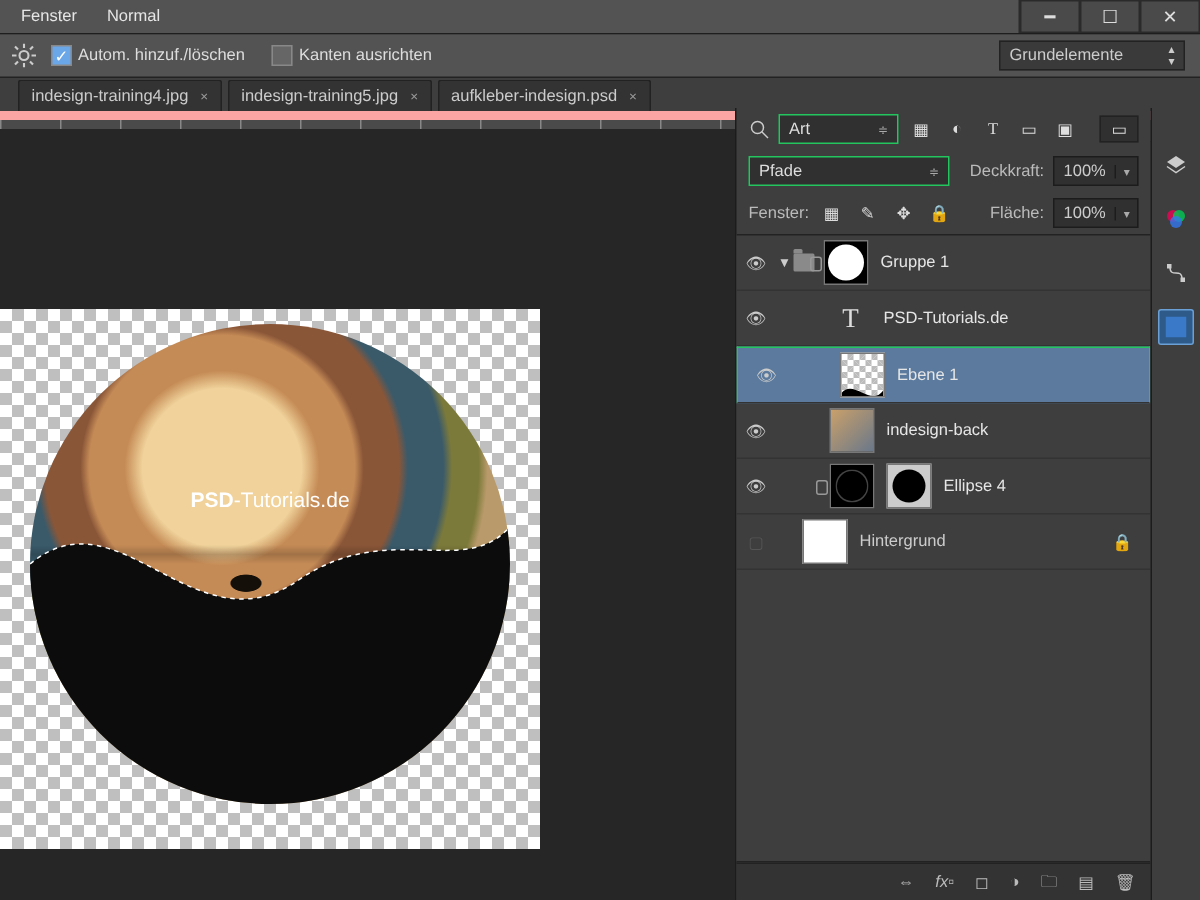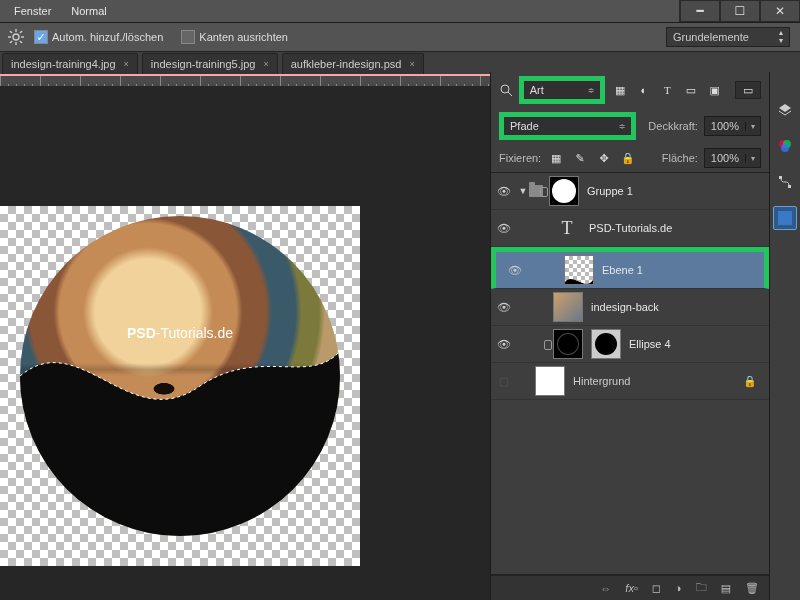--- a/index.html
+++ b/index.html
@@ -7,21 +7,21 @@
   .menubar span{padding:0 10px;color:#e6e6e6;}
   .winbtns{position:absolute;right:0;top:0;display:flex;border-left:1px solid #2a2a2a}
   .winbtn{width:38px;height:20px;background:#4a4a4a;border:1px solid #2a2a2a;display:flex;align-items:center;justify-content:center;color:#ddd;font-size:12px}
   .optbar{height:28px;background:#535353;display:flex;align-items:center;padding:0 8px;border-bottom:1px solid #222;position:relative}
   .gear{width:16px;height:16px;margin-right:10px}
   .chk{width:12px;height:12px;border:1px solid #888;display:inline-flex;align-items:center;justify-content:center;background:#666;margin-right:4px}
   .chk.on{background:#6aa7e8;color:#fff}
   .optbar label{display:flex;align-items:center;margin-right:18px;color:#ddd}
   .wsel{position:absolute;right:10px;top:4px;width:110px;height:18px;background:#3a3a3a;border:1px solid #222;display:flex;align-items:center;padding:0 6px;color:#ccc}
   .wsel .arr{margin-left:auto;font-size:8px;line-height:8px;display:flex;flex-direction:column}
-  .tabbar{height:22px;background:#3e3e3e;display:flex;align-items:flex-end;padding-left:2px;border-bottom:2px solid #fca5a5}
+  .tabbar{height:22px;background:#3e3e3e;display:flex;align-items:flex-end;padding-left:12px;border-bottom:6px solid #fca5a5}
   .doctab{height:20px;background:#333;border:1px solid #222;border-bottom:none;display:flex;align-items:center;padding:0 8px;margin-right:4px;color:#ccc;border-radius:2px 2px 0 0}
   .doctab .x{margin-left:8px;font-size:9px;color:#999}
   .doctab.dim{color:#888}
   .rulerbar{height:14px;background:#4a4a4a;border-bottom:1px solid #222;position:relative;overflow:hidden}
   .rulerbar .tick{position:absolute;top:0;height:14px;border-left:1px solid #888}
   .rulerbar .tick.small{height:6px;top:8px}
   .workarea{position:absolute;left:0;top:86px;right:310px;bottom:0;background:#262626;overflow:hidden}
   .canvaswrap{position:absolute;left:0;top:120px;width:360px;height:360px;
     background-image:linear-gradient(45deg,#bfbfbf 25%,transparent 25%),linear-gradient(-45deg,#bfbfbf 25%,transparent 25%),linear-gradient(45deg,transparent 75%,#bfbfbf 75%),linear-gradient(-45deg,transparent 75%,#bfbfbf 75%);
     background-size:16px 16px;background-position:0 0,0 8px,8px -8px,-8px 0;background-color:#fff;}
@@ -41,21 +41,21 @@
   .panel{width:278px;background:#3e3e3e;border-left:1px solid #1c1c1c;display:flex;flex-direction:column}
   .collapse{width:32px;background:#3e3e3e;border-left:1px solid #1c1c1c;padding-top:26px;display:flex;flex-direction:column;align-items:center;gap:12px}
   .collapse .ic{width:22px;height:22px;display:flex;align-items:center;justify-content:center;border:1px solid transparent;border-radius:2px}
   .collapse .ic.active{border-color:#6aa0d6;background:#2e5a8a}
   .ptabs{height:22px;background:#333;display:flex;align-items:flex-end;border-bottom:1px solid #222}
   .ptab{height:20px;padding:0 10px;display:flex;align-items:center;color:#aaa;border:1px solid transparent;border-bottom:none}
   .ptab.active{background:#3e3e3e;color:#ddd;border-color:#222;border-radius:2px 2px 0 0}
   .ptabs .grow{flex:1}
   .ptabs .menuico{padding:0 6px;color:#aaa;font-size:9px}
   .row{display:flex;align-items:center;padding:4px 8px;gap:6px}
-  .sel{background:#303030;border:5px solid #22c55e;height:18px;display:flex;align-items:center;padding:0 6px;color:#ddd}
+  .sel{background:#303030;border:1px solid #22c55e;height:18px;display:flex;align-items:center;padding:0 6px;color:#ddd}
   .sel .dd{margin-left:auto;font-size:8px;color:#aaa}
   .iconbtn{width:18px;height:16px;display:flex;align-items:center;justify-content:center;color:#ddd}
   .pct{display:flex;align-items:center;background:#303030;border:1px solid #1c1c1c;height:18px}
   .pct span{padding:0 6px}
   .pct .ddw{width:14px;border-left:1px solid #1c1c1c;text-align:center;font-size:8px;color:#aaa}
   .lbl{color:#bbb}
   .layers{flex:1;overflow:auto;border-top:1px solid #222;border-bottom:1px solid #222;background:#3e3e3e}
   .layer{display:flex;align-items:center;height:36px;border-bottom:1px solid #333;padding-right:8px}
   .layer.sel{background:#5b7a9e}
   .eye{width:26px;text-align:center;color:#ccc}
@@ -250,21 +250,21 @@
         </div>
       <div style="flex:1"></div>
       <span class="lbl">Deckkraft:</span>
       <div class="pct">
           <span>100%</span>
           <div class="ddw">▾</div>
         </div>
     </div>
 
     <div class="row">
-      <span class="lbl">Fixieren:</span>
+      <span class="lbl">Fenster:</span>
       <div class="iconbtn">▦</div>
       <div class="iconbtn">✎</div>
       <div class="iconbtn">✥</div>
       <div class="iconbtn">🔒</div>
       <div style="flex:1"></div>
       <span class="lbl">Fläche:</span>
       <div class="pct">
           <span>100%</span>
           <div class="ddw">▾</div>
         </div>

